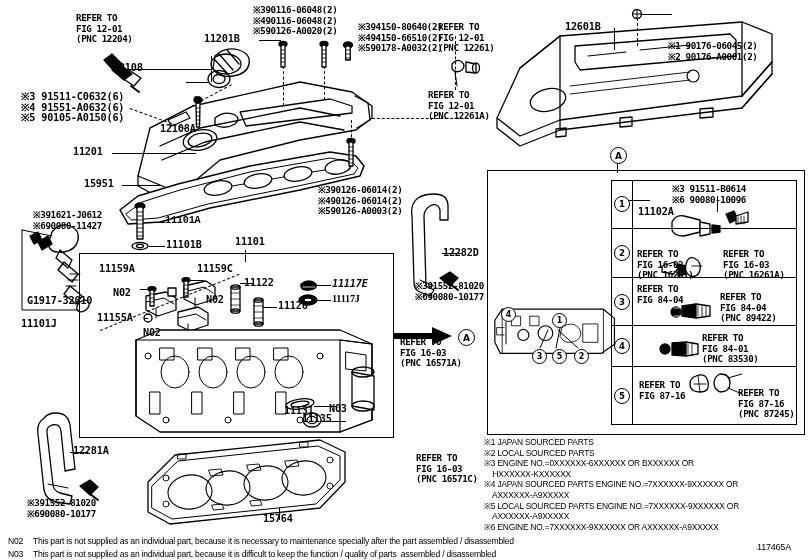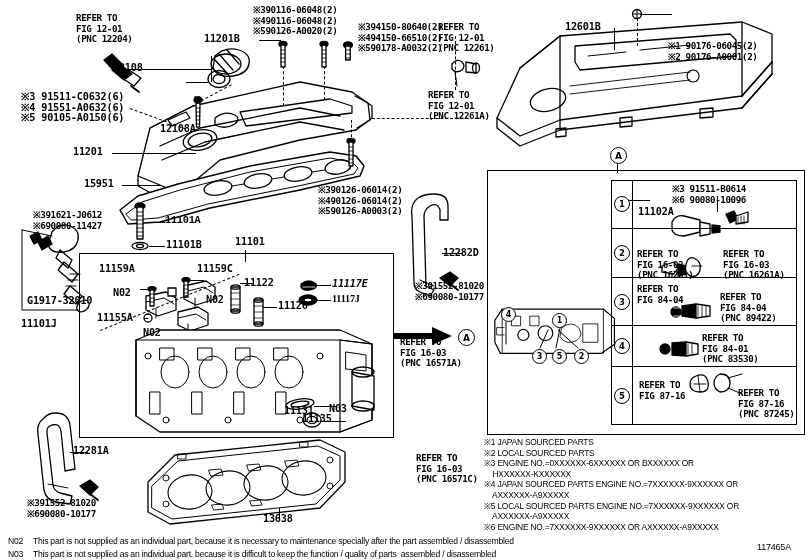--- a/index.html
+++ b/index.html
@@ -454,21 +454,21 @@
 (PNC 16571A)</div>
 <div class="lbl" style="left:416px;top:453px;">REFER TO
 FIG 16-03
 (PNC 16571C)</div>
 
 <div class="lbl big" style="left:73px;top:446px;">12281A</div>
 <div class="lbl" style="left:27px;top:498px;">※391552-81020
 ※690080-10177</div>
 <div class="lbl big" style="left:284px;top:406px;">11131</div>
 <div class="lbl big" style="left:302px;top:414px;">11135</div>
-<div class="lbl big" style="left:263px;top:514px;">13638</div>
+<div class="lbl big" style="left:263px;top:514px;">15764</div>
 
 <div class="cir" style="left:610px;top:147px;">A</div>
 <div class="cir" style="left:458px;top:329px;">A</div>
 
 <div class="cir" style="left:501px;top:307px;width:13px;height:13px;font-size:8px;">4</div>
 <div class="cir" style="left:552px;top:313px;width:13px;height:13px;font-size:8px;">1</div>
 <div class="cir" style="left:532px;top:349px;width:13px;height:13px;font-size:8px;">3</div>
 <div class="cir" style="left:552px;top:349px;width:13px;height:13px;font-size:8px;">5</div>
 <div class="cir" style="left:574px;top:349px;width:13px;height:13px;font-size:8px;">2</div>
 

